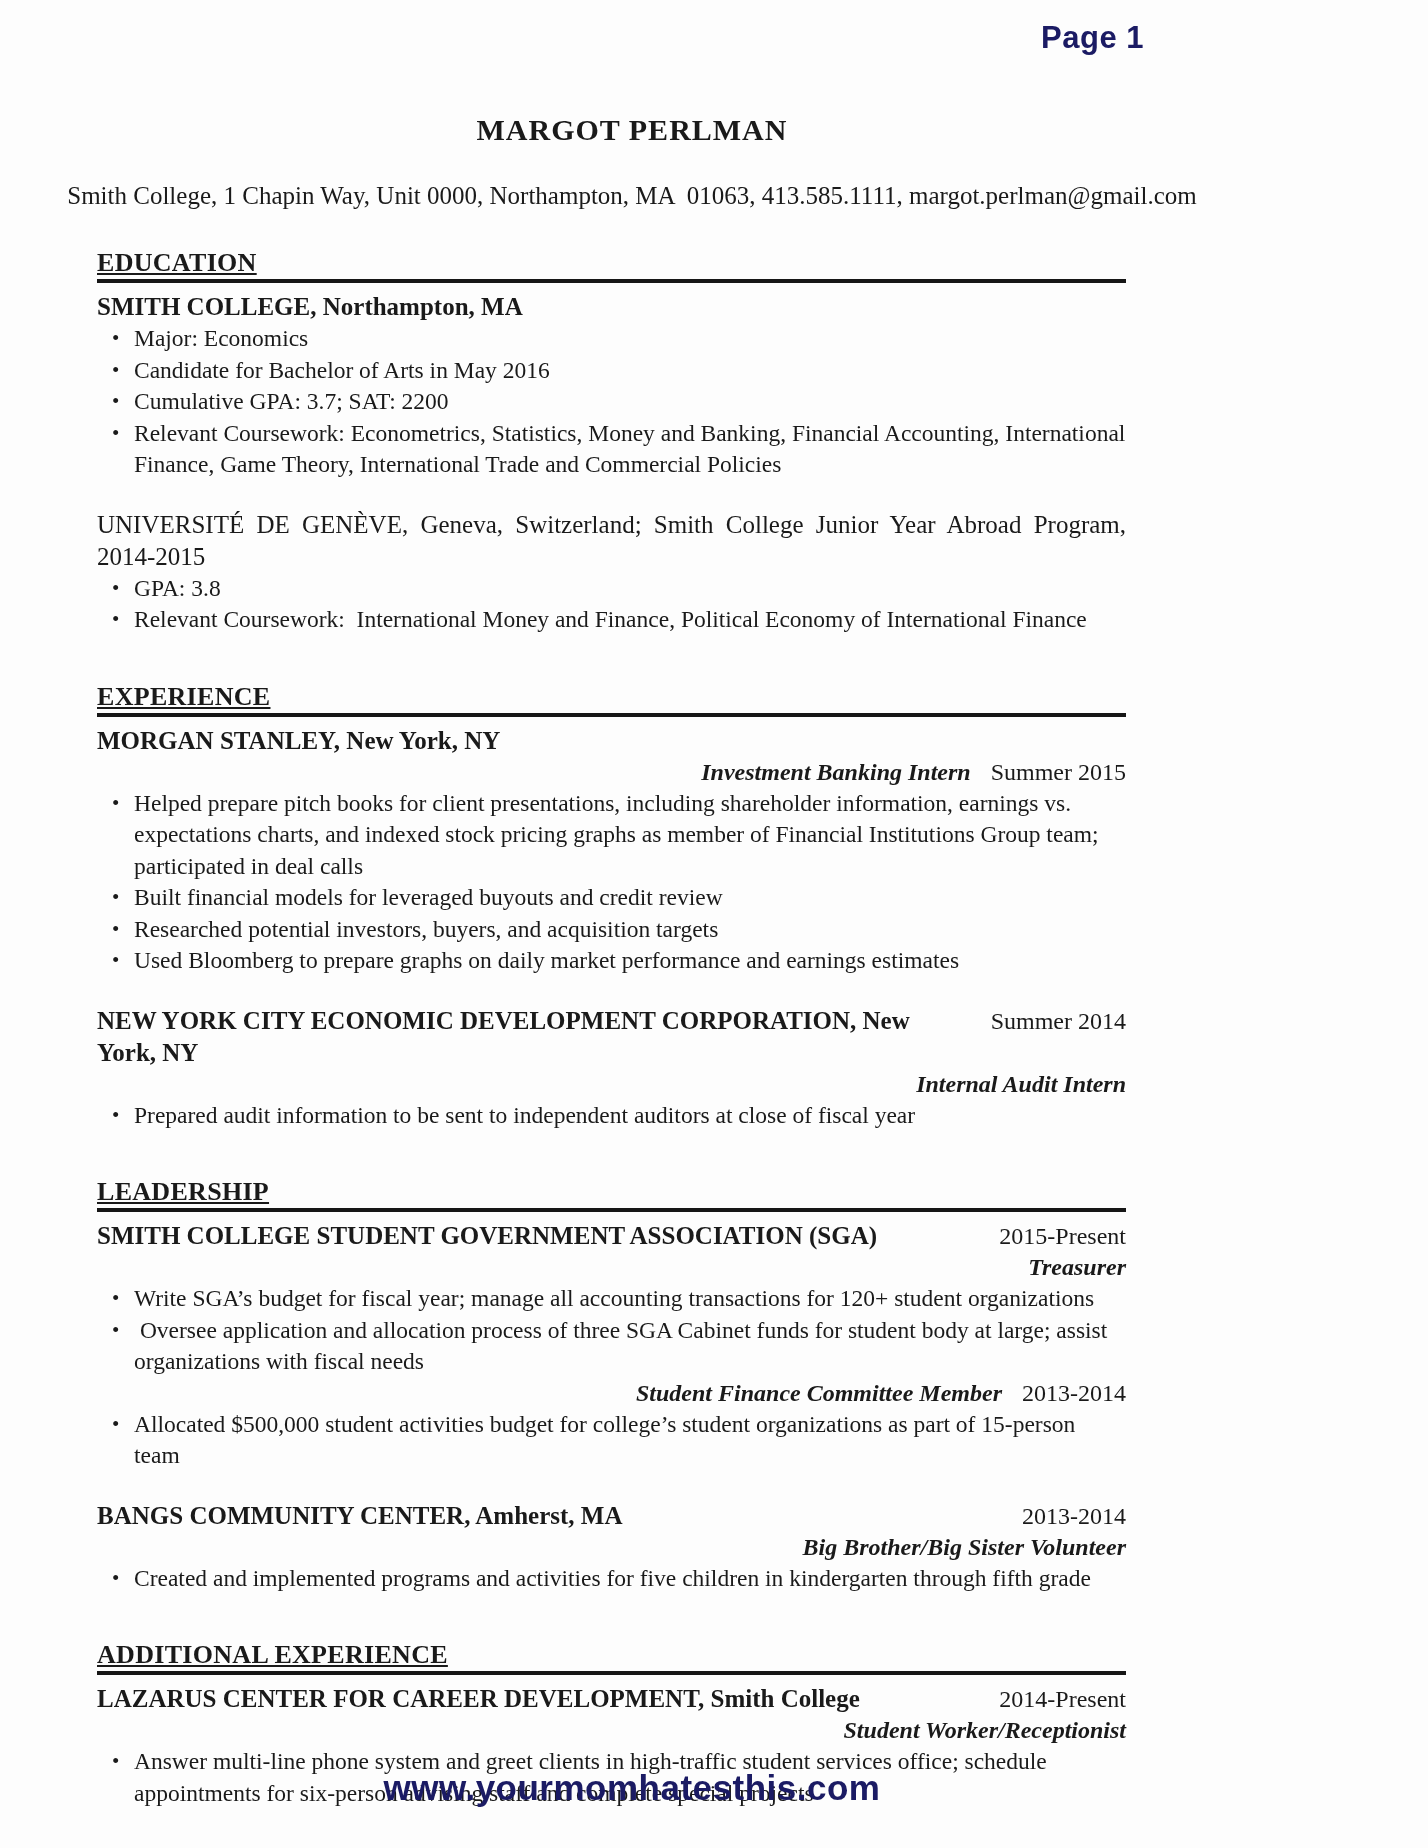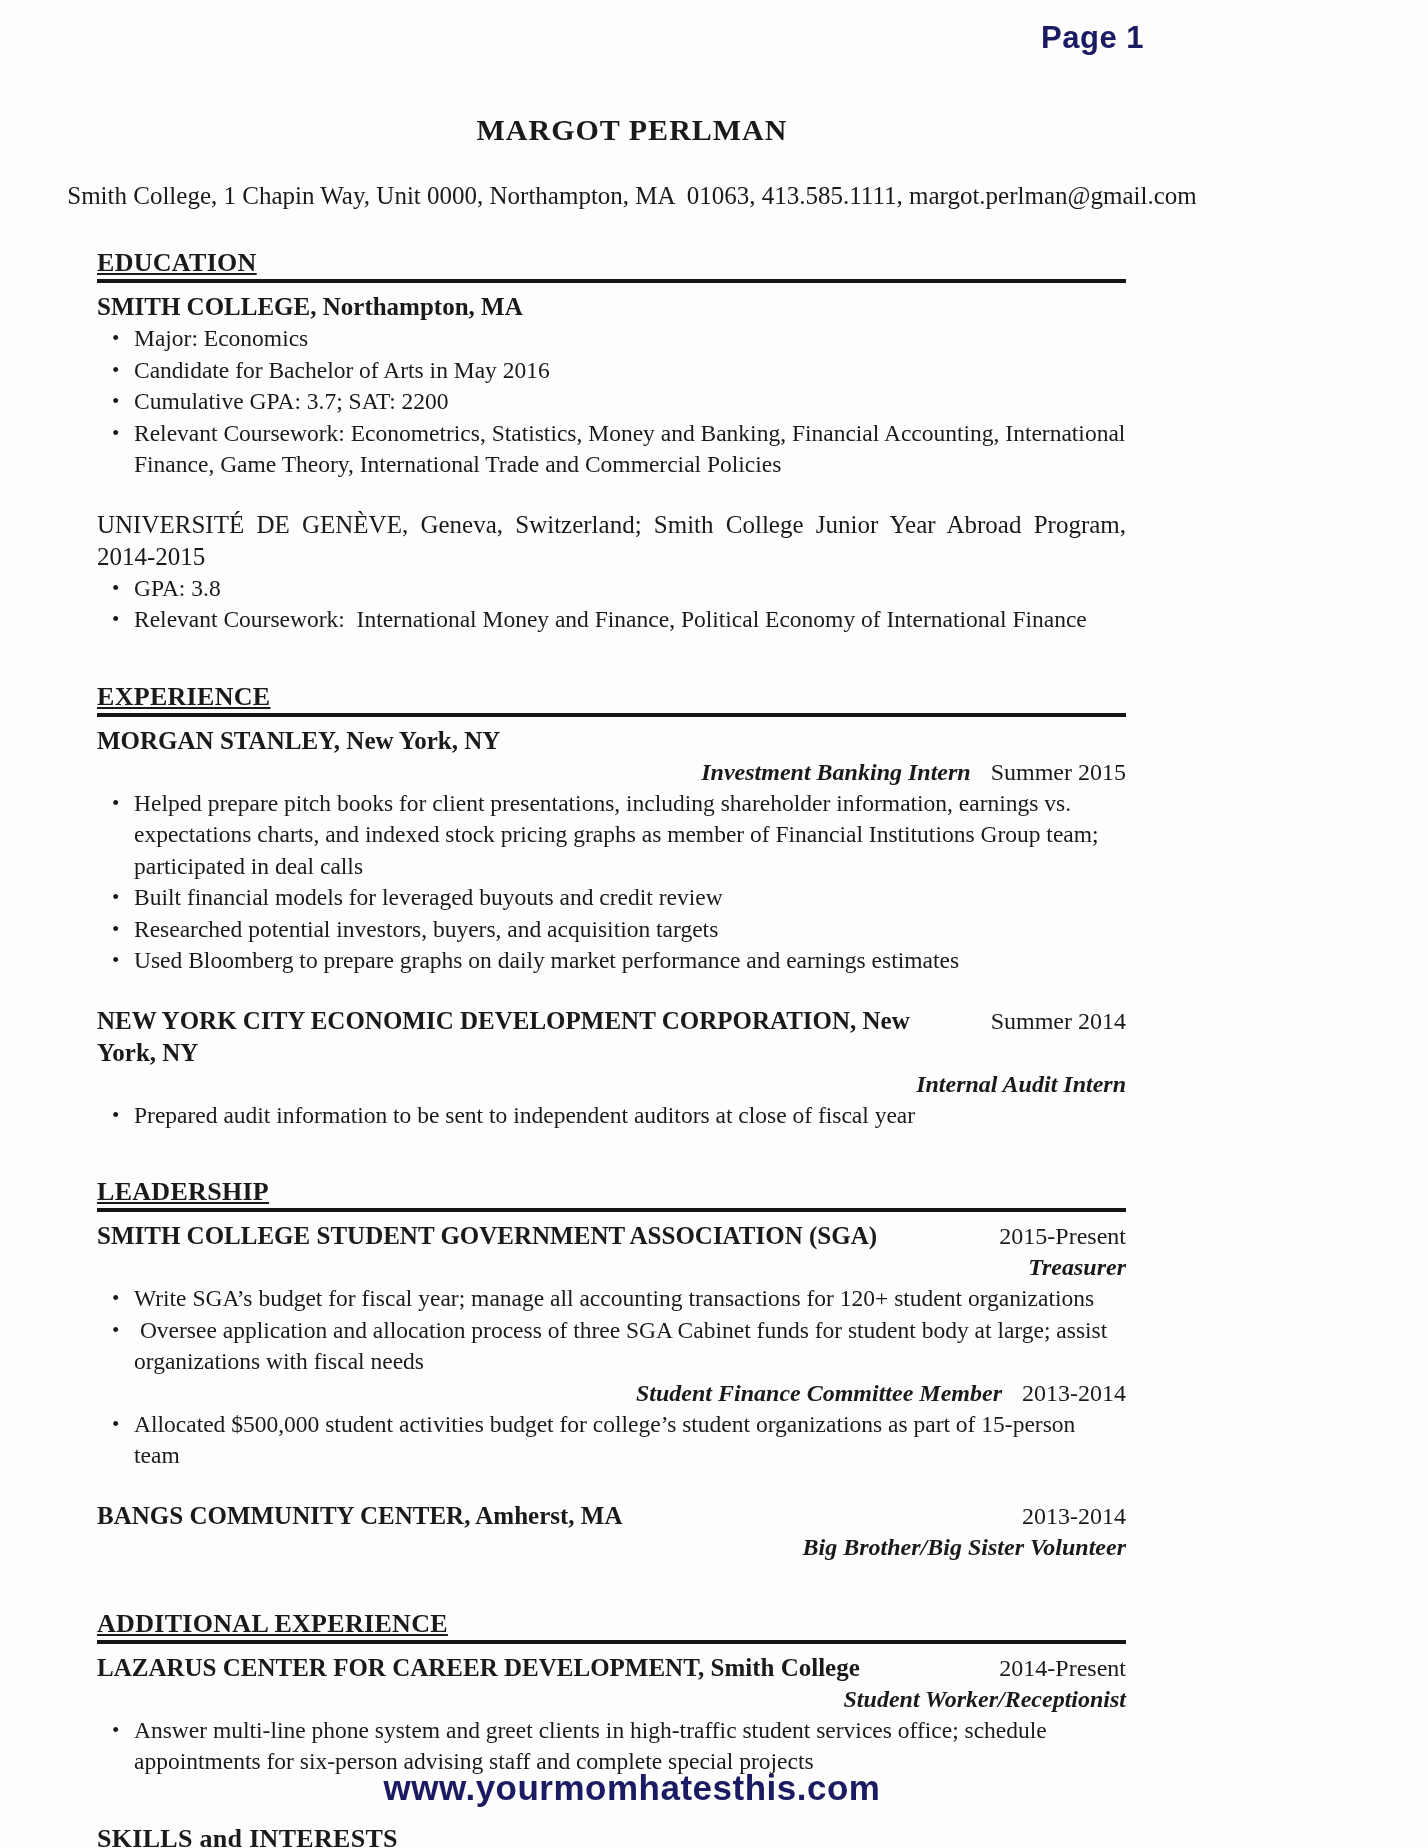--- a/index.html
+++ b/index.html
@@ -178,20 +178,23 @@
       </div>
 
       <div class="entry">
         <div class="title-row">
           <span class="org">BANGS COMMUNITY CENTER, Amherst, MA</span>
           <span class="date">2013-2014</span>
         </div>
         <div class="role-row">
           <span class="role">Big Brother/Big Sister Volunteer</span>
         </div>
+        <ul class="bullets">
+          <li><span>Created and implemented programs and activities for five children in kindergarten through fifth grade</span></li>
+        </ul>
       </div>
     </div>
 
     <div class="sec">
       <h2 class="sec-head"><span class="sec-head-text">ADDITIONAL EXPERIENCE</span></h2>
 
       <div class="entry first">
         <div class="title-row">
           <span class="org">LAZARUS CENTER FOR CAREER DEVELOPMENT, Smith College</span>
           <span class="date">2014-Present</span>

